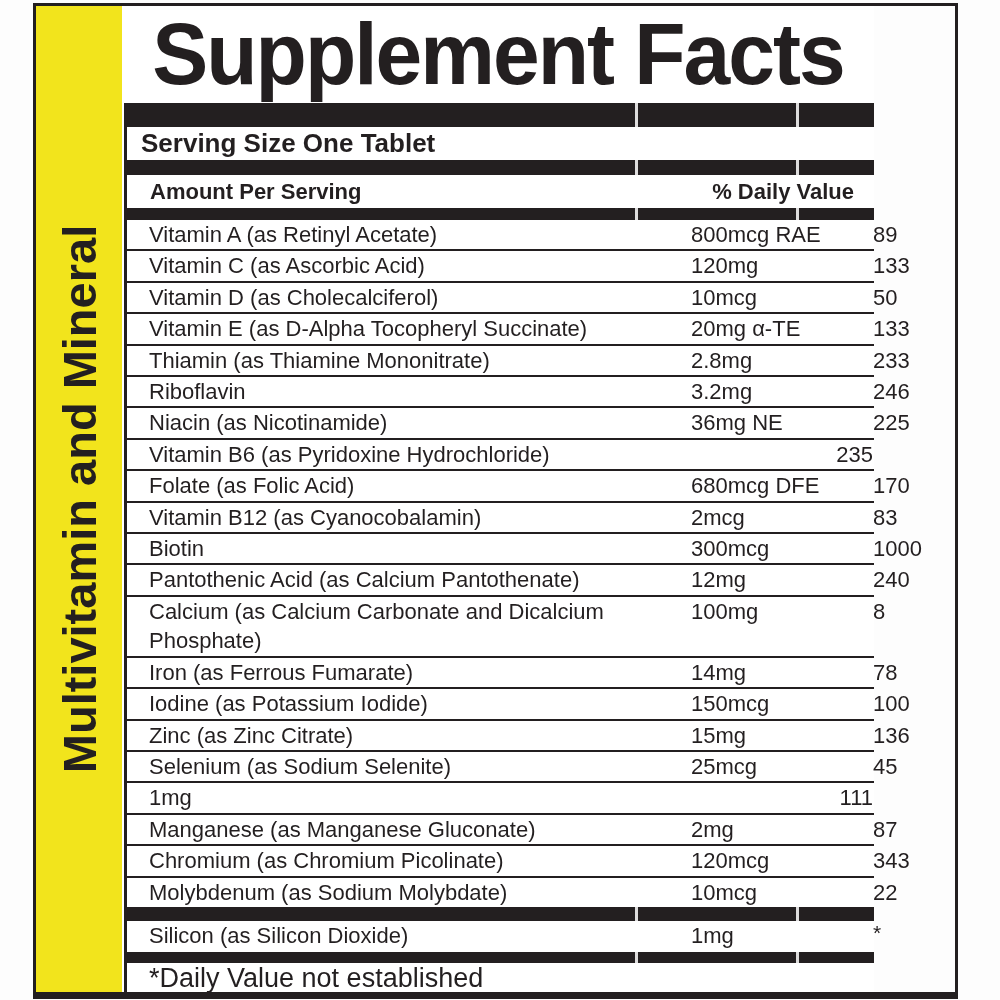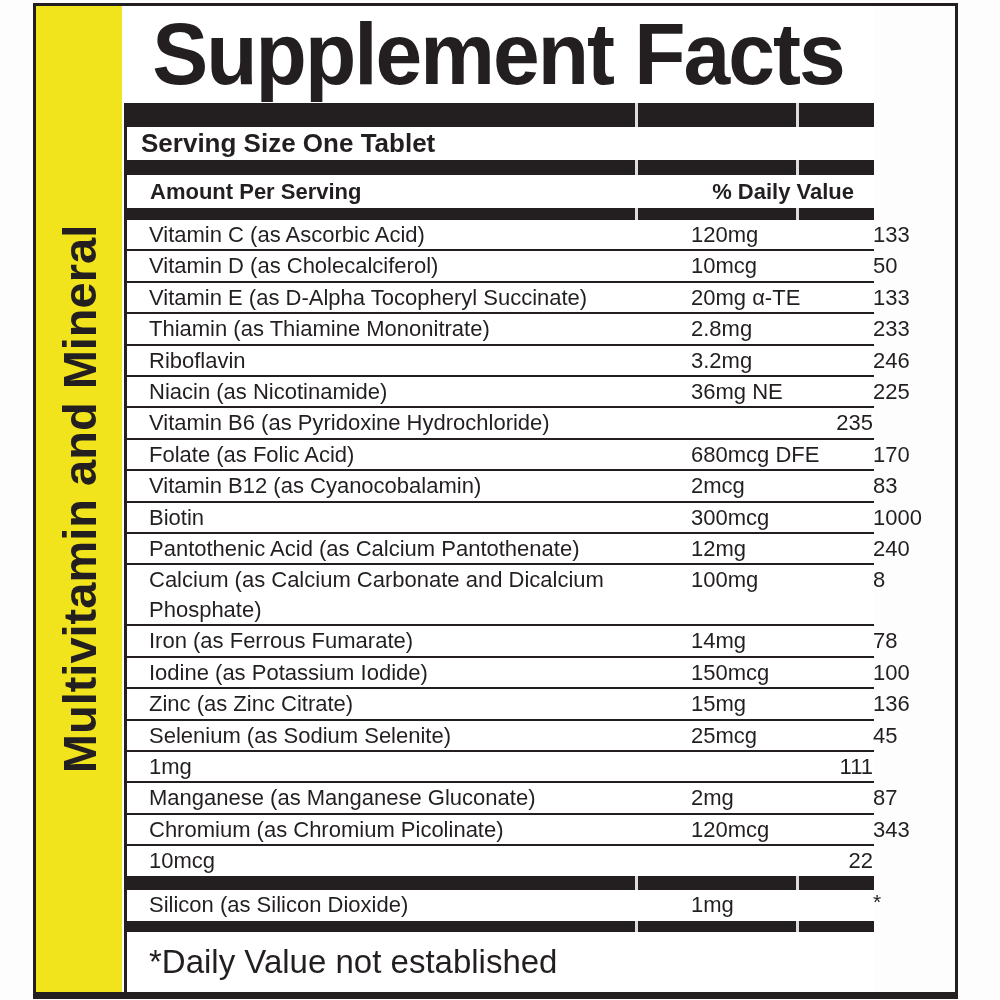--- a/index.html
+++ b/index.html
@@ -68,21 +68,21 @@
     font-size:22px;
   }
   .row:last-child { border-bottom:none; }
   .cell { line-height:29.4px; align-self:start; }
   .row-name   { padding-right:8px; }
   .row-dv     { text-align:right; }
   .row-star   { text-align:right; font-size:21px; line-height:24px; }
 
   .silicon-row { border-bottom:none; height:31px; }
 
-  .footnote-row { flex:1; display:flex; align-items:center; padding-left:22px; font-size:33px;text-align:center; }
+  .footnote-row { flex:1; display:flex; align-items:center; padding-left:22px; font-size:27px;text-align:center; }
 
   .bottom-bar { position:absolute; left:33px; top:992px; width:925px; height:7px; background:#231f20; }
 </style>
 </head>
 <body style="color: rgb(35, 31, 32);">
 
 <div class="stage">
   <div class="frame">
 
     <div class="band" style="background: rgb(242, 228, 28);">
@@ -107,20 +107,25 @@
 
         <div class="header-row">
           <span>Amount Per Serving</span>
           <span>% Daily Value</span>
         </div>
 
         <div class="bar bar3"></div>
 
         <div class="rows">
             <div class="row">
+              <span class="cell row-name">Vitamin A (as Retinyl Acetate)</span>
+              <span class="cell row-amount">800mcg RAE</span>
+              <span class="cell row-dv">89</span>
+            </div>
+            <div class="row">
               <span class="cell row-name">Vitamin C (as Ascorbic Acid)</span>
               <span class="cell row-amount">120mg</span>
               <span class="cell row-dv">133</span>
             </div>
             <div class="row">
               <span class="cell row-name">Vitamin D (as Cholecalciferol)</span>
               <span class="cell row-amount">10mcg</span>
               <span class="cell row-dv">50</span>
             </div>
             <div class="row">
@@ -200,20 +205,21 @@
               <span class="cell row-name">Manganese (as Manganese Gluconate)</span>
               <span class="cell row-amount">2mg</span>
               <span class="cell row-dv">87</span>
             </div>
             <div class="row">
               <span class="cell row-name">Chromium (as Chromium Picolinate)</span>
               <span class="cell row-amount">120mcg</span>
               <span class="cell row-dv">343</span>
             </div>
             <div class="row">
+              <span class="cell row-name">Molybdenum (as Sodium Molybdate)</span>
               <span class="cell row-amount">10mcg</span>
               <span class="cell row-dv">22</span>
             </div>
           </div>
 
         <div class="bar bar4"></div>
 
         <div class="row silicon-row">
           <span class="cell row-name">Silicon (as Silicon Dioxide)</span>
           <span class="cell row-amount">1mg</span>

